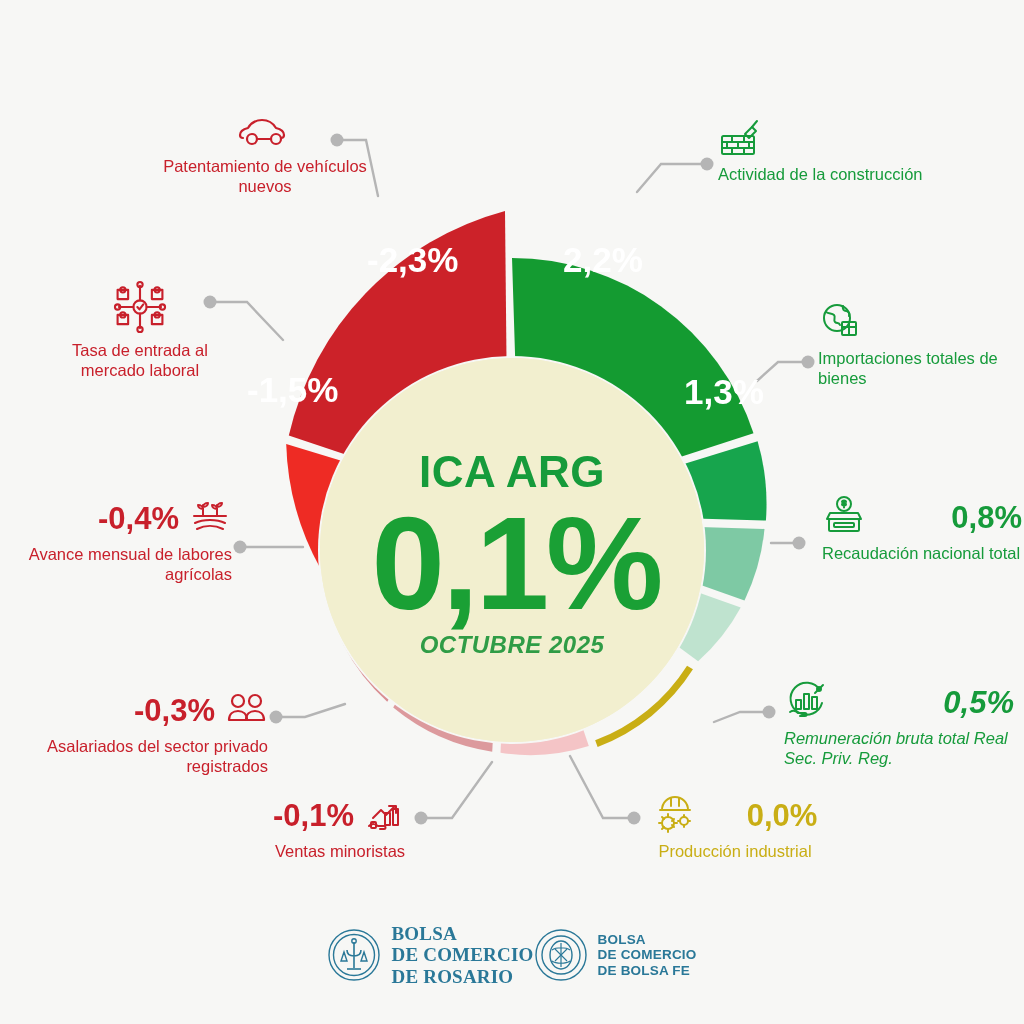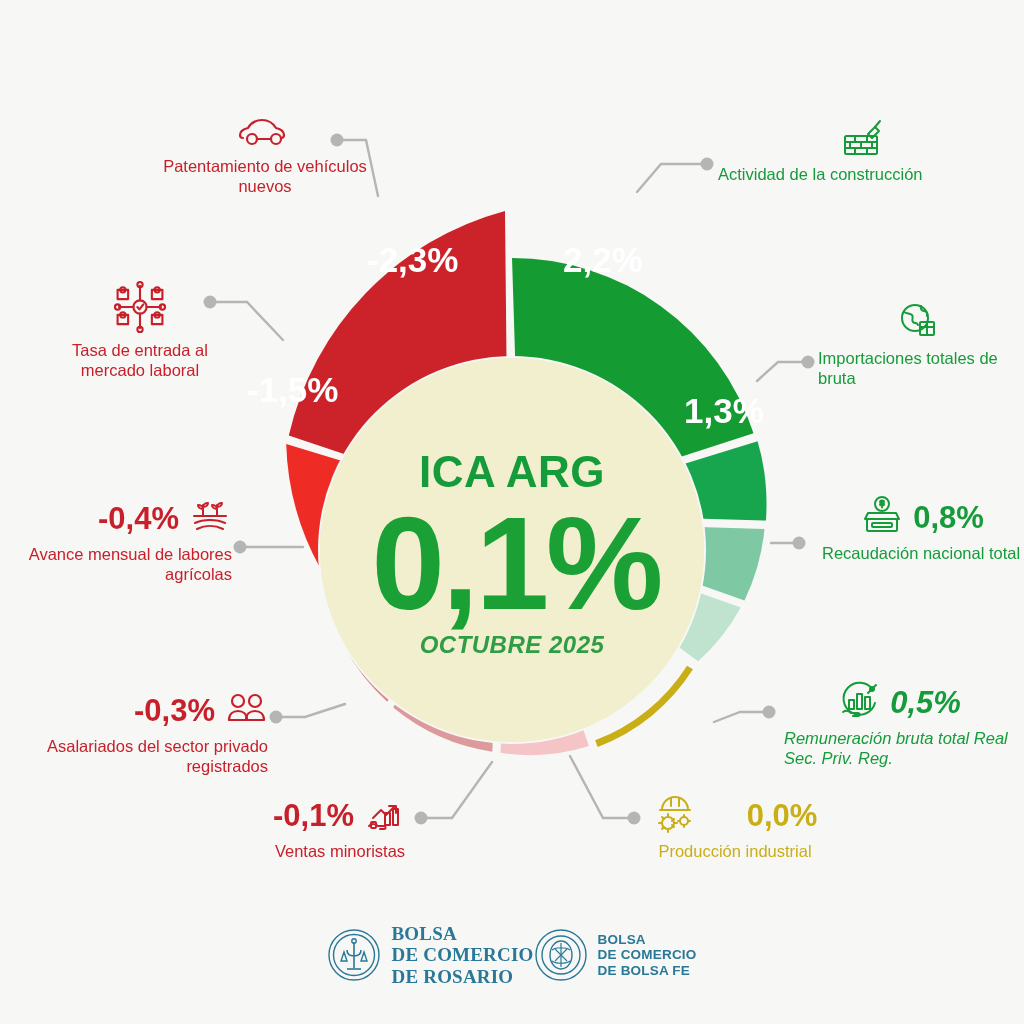--- a/index.html
+++ b/index.html
@@ -52,21 +52,21 @@
   .wedge-val{
     position:absolute;color:#fff;font-weight:bold;font-size:35px;
     white-space:nowrap;
   }
 
   
   .callout{position:absolute;}
   .callout .row{display:flex;align-items:center;gap:9px;}
   .callout .pct{font-size:31px;font-weight:bold;white-space:nowrap;line-height:1;}
   .callout .cap{font-size:16.5px;line-height:1.2;font-weight:500;margin-top:5px;}
-  .callout.right .row{justify-content:center;}
+  .callout.right .row{justify-content:space-between;}
   .callout.right .cap{text-align:left;}
   .callout.left .row{justify-content:flex-end;}
   .callout.left .cap{text-align:right;}
   .callout.center-al .row{justify-content:center;}
   .callout.center-al .cap{text-align:center;}
   .ico{width:44px;height:44px;flex:0 0 44px;}
   .ico svg{display:block;width:44px;height:44px;}
 
   
   .footer{
@@ -142,21 +142,21 @@
     </g>
   </svg>
 
   <div class="center">
     <div class="ica">ICA ARG</div>
     <div class="big">0,1%</div>
     <div class="month">OCTUBRE 2025</div>
   </div>
 
   <div class="wedge-val" style="left:563px;top:240px;">2,2%</div>
-  <div class="wedge-val" style="left:684px;top:391px;">1,3%</div>
+  <div class="wedge-val" style="left:684px;top:372px;">1,3%</div>
   <div class="wedge-val" style="left:367px;top:240px;">-2,3%</div>
   <div class="wedge-val" style="left:247px;top:370px;">-1,5%</div>
 
   <div class="callout right" style="left:718px;top:116px;width:290px;">
     <div class="row">
       <span class="ico">
         <svg viewBox="0 0 44 44" fill="none" stroke="#169b3b" stroke-width="2" stroke-linecap="round" stroke-linejoin="round">
           <rect x="4" y="20" width="32" height="18" rx="1.5"></rect>
           <path d="M4 26h32M4 32h32M14 20v6M26 20v6M9 26v6M20 26v6M31 26v6M14 32v6M26 32v6"></path>
           <path d="M27 18l7-7 4 4-7 7z"></path>
@@ -172,21 +172,21 @@
       <span class="ico">
         <svg viewBox="0 0 44 44" fill="none" stroke="#169b3b" stroke-width="2" stroke-linecap="round" stroke-linejoin="round">
           <circle cx="19" cy="18" r="13"></circle>
           <path d="M8 12c3 2 6 1 8 3s-1 5 1 7 4 0 5 3"></path>
           <path d="M25 6c-1 3 1 5 3 5s4 2 3 5"></path>
           <rect x="24" y="22" width="14" height="13" rx="1"></rect>
           <path d="M31 22v13M24 27h14"></path>
         </svg>
       </span>
     </div>
-    <div class="cap" style="color:#169b3b;">Importaciones totales de bruta</div>
+    <div class="cap" style="color:#169b3b;">Importaciones totales de bienes</div>
   </div>
 
   <div class="callout right" style="left:822px;top:495px;width:200px;">
     <div class="row">
       <span class="ico">
         <svg viewBox="0 0 44 44" fill="none" stroke="#169b3b" stroke-width="2" stroke-linecap="round" stroke-linejoin="round">
           <circle cx="22" cy="9" r="7"></circle>
           <path d="M22 5.5v7M24 7c0-1-1-1.5-2-1.5S20 6 20 7s4 .8 4 2-1 1.5-2 1.5-2-.5-2-1.5"></path>
           <path d="M8 18h28l3 6H5z"></path>
           <rect x="7" y="24" width="30" height="12" rx="1.5"></rect>

